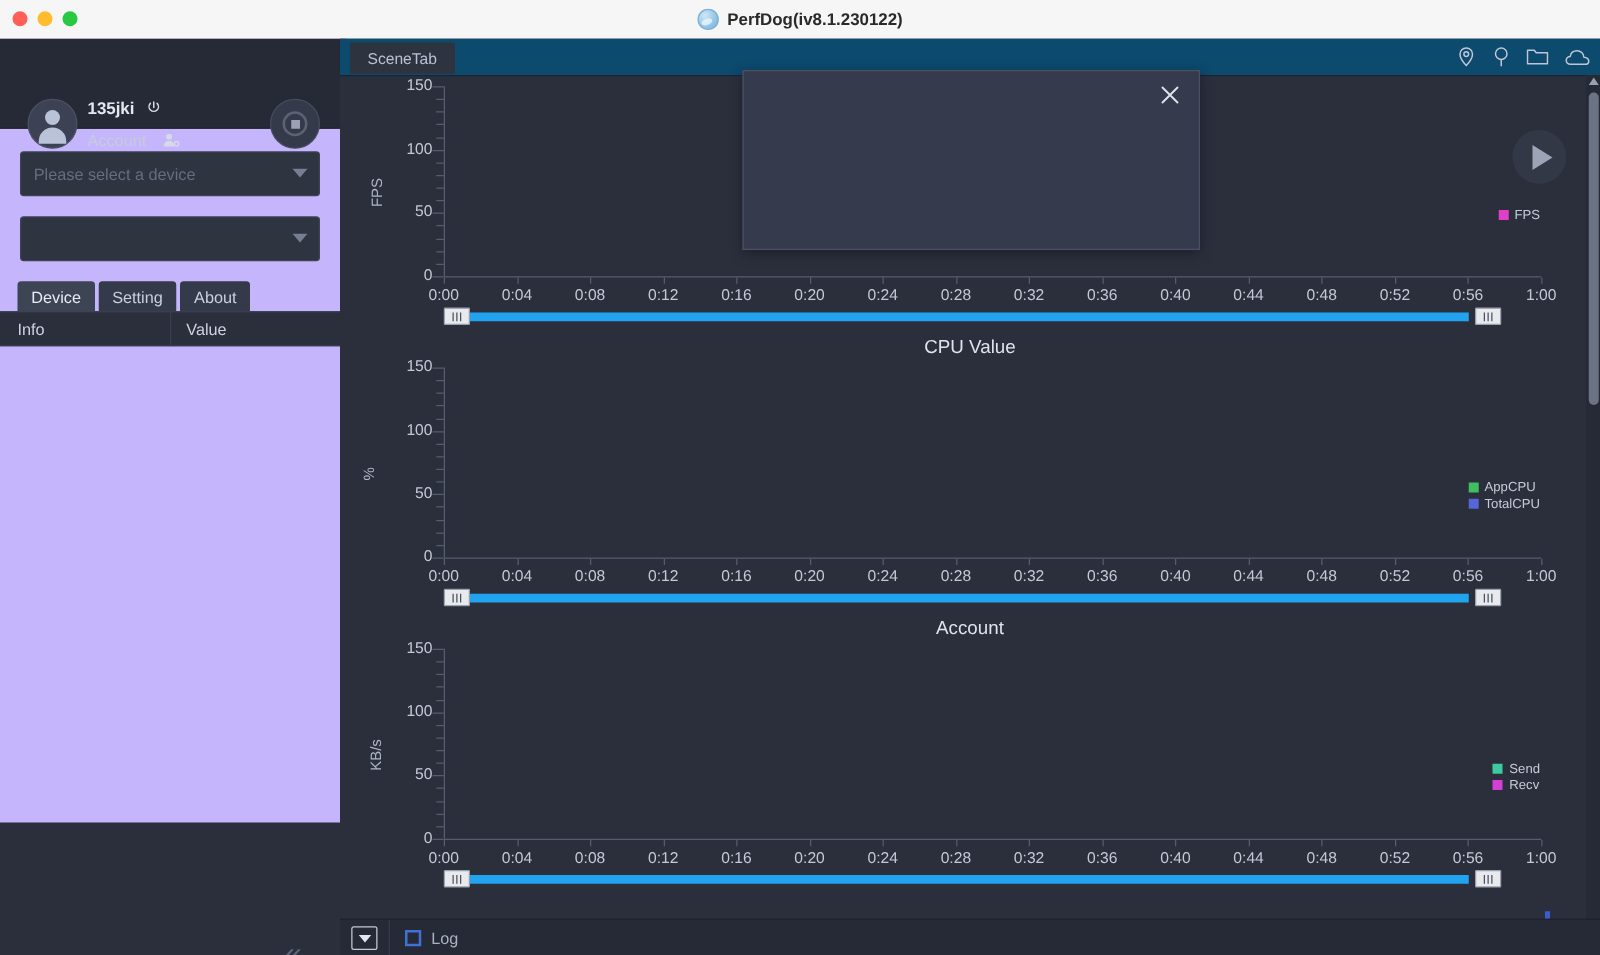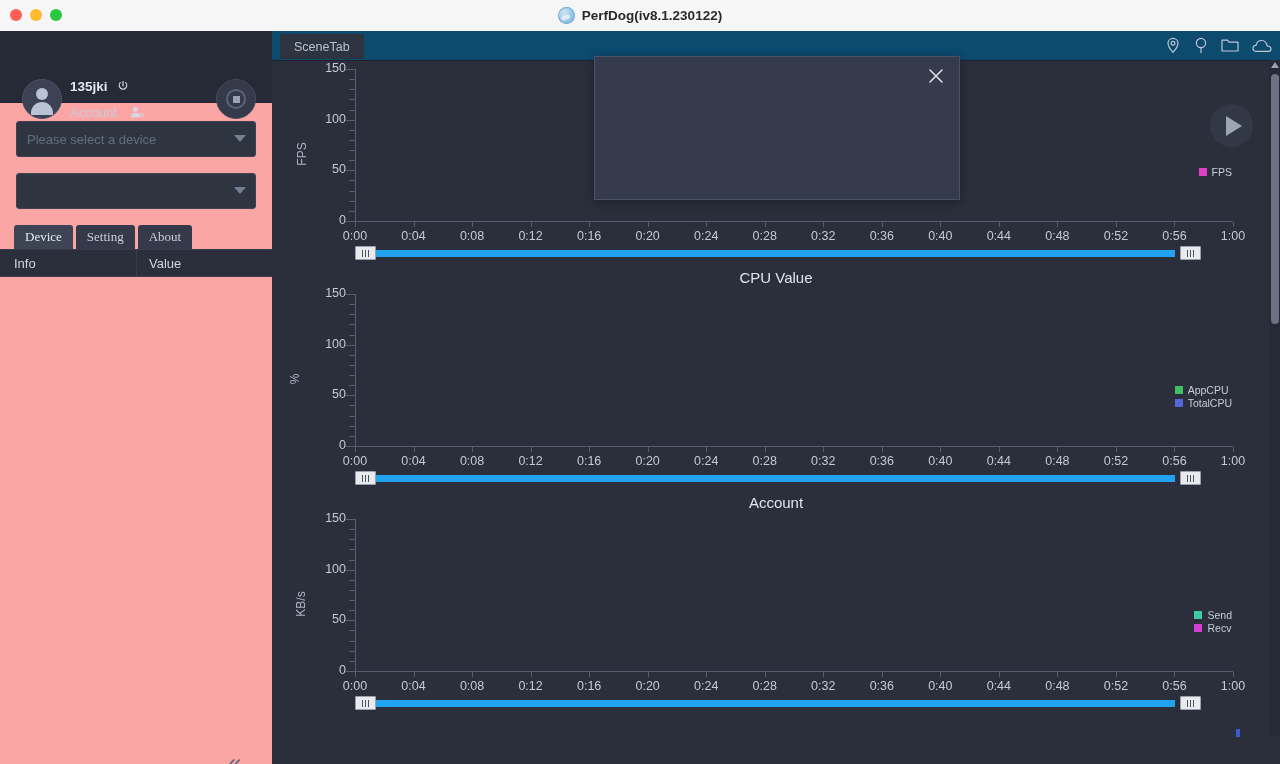--- a/index.html
+++ b/index.html
@@ -16,21 +16,21 @@
   .tl.green{background:#28c840;}
   .title-wrap{width:100%;display:flex;align-items:center;justify-content:center;gap:7px;}
   .app-glyph{width:17px;height:17px;border-radius:50%;
     background:radial-gradient(circle at 35% 32%, #cfe6f7 0%, #9ecbe9 45%, #6fa8d4 100%);
     box-shadow:inset 0 0 0 1px #7fb2d8;position:relative;}
   .app-glyph:after{content:"";position:absolute;left:3px;top:8px;width:9px;height:5px;
     border-radius:50%;background:#e6f2fb;opacity:.85;transform:rotate(-20deg);}
   .title-text{font-size:13.5px;font-weight:bold;color:#2a2a2a;}
 
   
-  .sidebar{position:absolute;left:0;top:31px;width:272px;height:733px;background:#fca5a5;
+  .sidebar{position:absolute;left:0;top:31px;width:272px;height:627px;background:#c4b5fd;
     border-right:5px solid #f97316;}
   .acct{position:relative;height:71px;background:#262a36;border-bottom:1px solid #22252f;}
   .avatar{position:absolute;left:22px;top:48px;width:38px;height:38px;border-radius:50%;
     background:#3c4253;border:1px solid #4a5164;}
   .avatar .head{position:absolute;left:13px;top:8px;width:12px;height:12px;border-radius:50%;background:#b9c2d6;}
   .avatar .body{position:absolute;left:8px;top:22px;width:22px;height:13px;border-radius:11px 11px 0 0;background:#b9c2d6;}
   .acct-name{position:absolute;left:70px;top:48px;font-size:13.5px;color:#e3e7f0;font-weight:bold;}
   .power-icon{position:absolute;left:117px;top:49px;width:12px;height:12px;}
   .acct-label{position:absolute;left:70px;top:74px;font-size:13px;color:#c7ccd9;}
   .acct-user-icon{position:absolute;left:130px;top:75px;width:14px;height:12px;}
@@ -40,21 +40,21 @@
     display:flex;align-items:center;justify-content:center;}
   .record-sq{width:7px;height:7px;background:#9aa2b6;}
 
   .sel-wrap{padding:18px 16px 0 16px;}
   .sel{position:relative;height:34px;background:#2f3441;border:1px solid #3d4354;border-radius:3px;
     display:flex;align-items:center;padding:0 10px;margin-bottom:16px;}
   .sel-placeholder{font-size:13px;color:#666d80;}
   .caret-s{position:absolute;right:9px;top:13px;width:0;height:0;border-left:6px solid transparent;
     border-right:6px solid transparent;border-top:7px solid #767e93;}
 
-  .tabs{display:flex;gap:3px;padding:0 14px;margin-top:2px;font-family:Liberation Serif, serif;}
+  .tabs{display:flex;gap:3px;padding:0 14px;margin-top:2px;}
   .tab{height:24px;padding:0 11px;display:flex;align-items:center;font-size:13px;color:#c9cfdd;
     background:#343a49;border-radius:3px 3px 0 0;}
   .tab-active{background:#3d4454;color:#e7ebf3;}
   .thead{display:flex;height:26px;border-top:1px solid #373d4d;border-bottom:1px solid #373d4d;
     margin-top:0;background:#2b2f3c;}
   .thead .c1{width:137px;padding-left:14px;display:flex;align-items:center;font-size:13px;color:#cdd3e0;
     border-right:1px solid #373d4d;box-sizing:border-box;}
   .thead .c2{flex:1;padding-left:12px;display:flex;align-items:center;font-size:13px;color:#cdd3e0;}
   .watermark{position:absolute;left:60px;top:514px;font-size:11px;color:#32374a;letter-spacing:1px;}
   .collapse{position:absolute;left:228px;top:718px;font-size:24px;color:#5e657a;cursor:pointer;}
@@ -481,14 +481,22 @@
       <div class="thumb"></div>
     </div>
   </div>
 
   <div class="dialog">
     <svg class="dlg-close" viewBox="0 0 20 20">
       <path d="M4 4 L16 16 M16 4 L4 16" stroke="#dfe3ec" stroke-width="1.5" stroke-linecap="round"></path>
     </svg>
   </div>
 
+  <div class="bottombar">
+    <div class="bb-drop">
+        <div class="tri"></div>
+      </div>
+    <div class="bb-sep"></div>
+    <div class="bb-chk"></div>
+    <div class="bb-log">Log</div>
+  </div>
 
 </div>
 
 </body></html>

